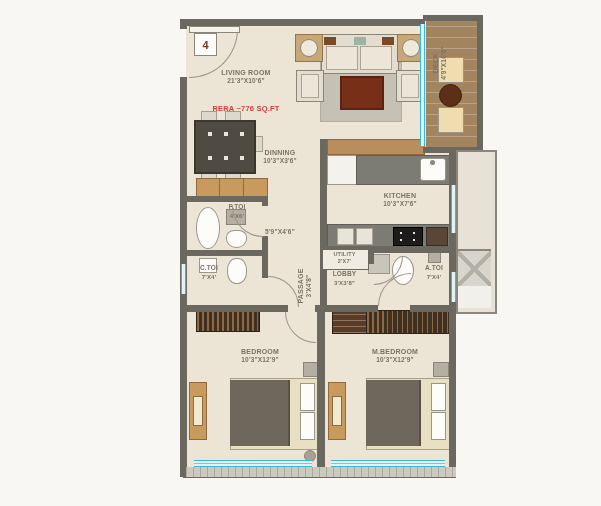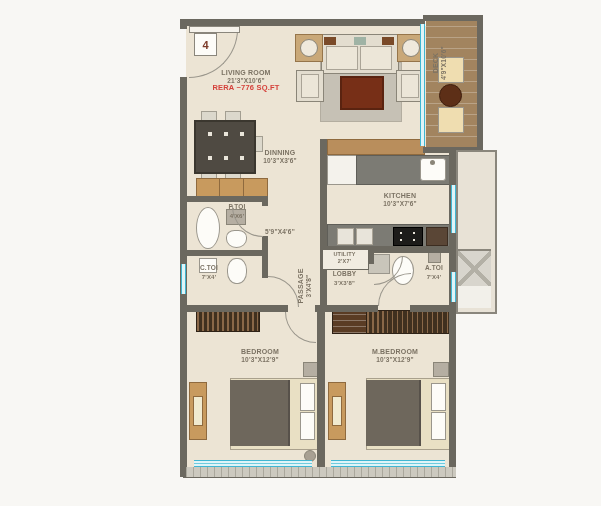--- a/index.html
+++ b/index.html
@@ -150,21 +150,21 @@
   <div class="arc" style="left:378px;top:273px;width:32px;height:32px;border-left-width:1px;border-top-width:1px;border-top-left-radius:100%;"></div>
   <div class="arc" style="left:374px;top:256px;width:28px;height:28px;border-right-width:1px;border-bottom-width:1px;border-bottom-right-radius:100%;"></div>
 
   <div class="r" style="left:194px;top:33px;width:21px;height:21px;background:#fdfcf8;border:1px solid #8a867c;
               display:flex;align-items:center;justify-content:center;font-weight:bold;font-size:11px;color:#7c3a28;">4</div>
 
   <div class="lbl" style="left:198px;top:68px;width:96px;">
     <span class="l1">LIVING ROOM</span>
     <span class="l2">21'3"X10'6"</span>
   </div>
-  <div class="lbl" style="left:198px;top:83px;width:96px;color:#d5403a;font-size:7.5px;">RERA ~776 SQ.FT</div>
+  <div class="lbl" style="left:198px;top:104px;width:96px;color:#d5403a;font-size:7.5px;">RERA ~776 SQ.FT</div>
 
   <div class="lbl rot" style="left:410px;top:54px;width:60px;height:18px;">
     <span class="l1">DECK</span>
     <span class="l2">4'9"X10'6"</span>
   </div>
 
   <div class="lbl" style="left:244px;top:148px;width:72px;">
     <span class="l1">DINNING</span>
     <span class="l2">10'3"X3'6"</span>
   </div>

